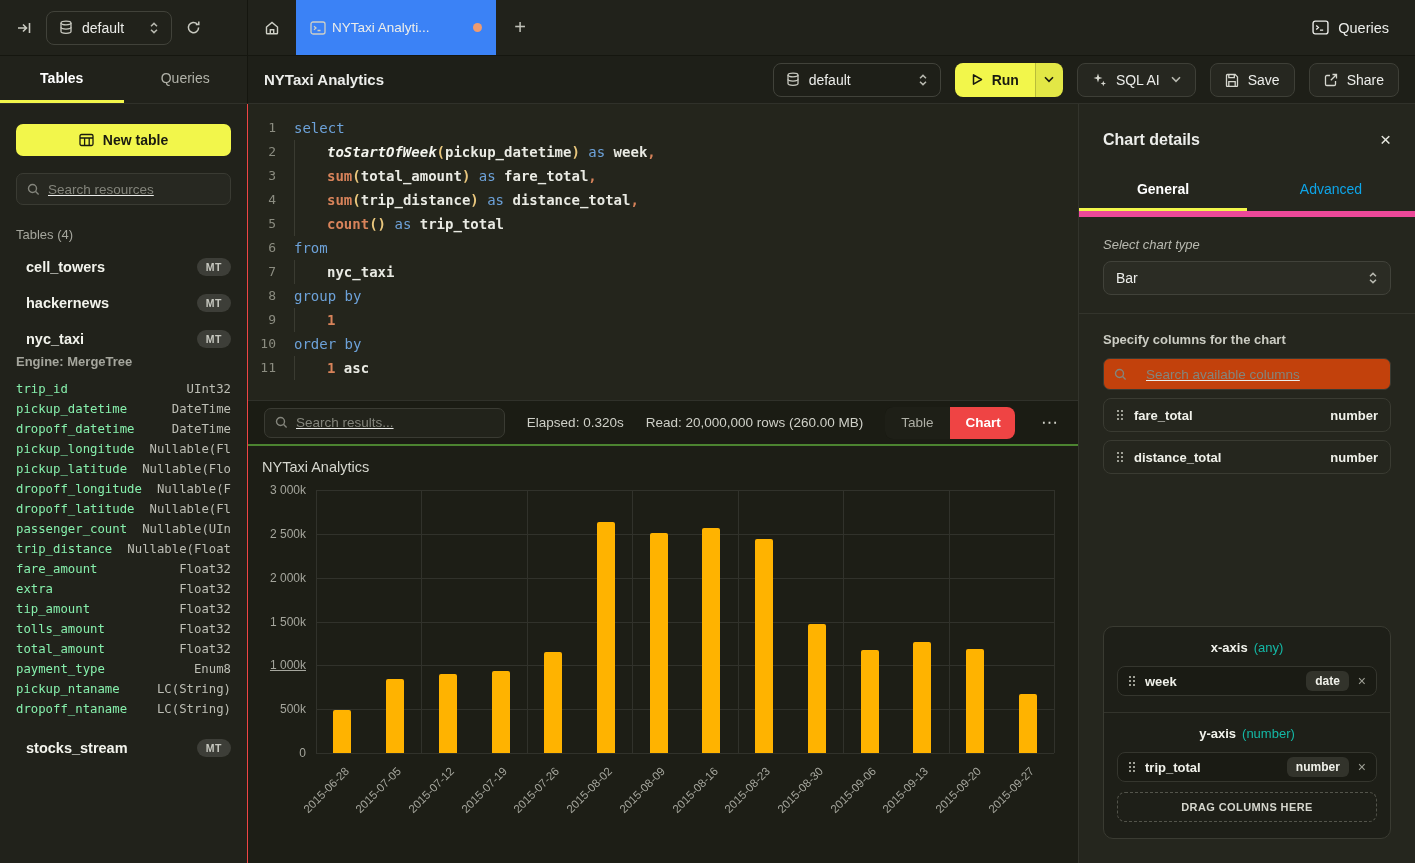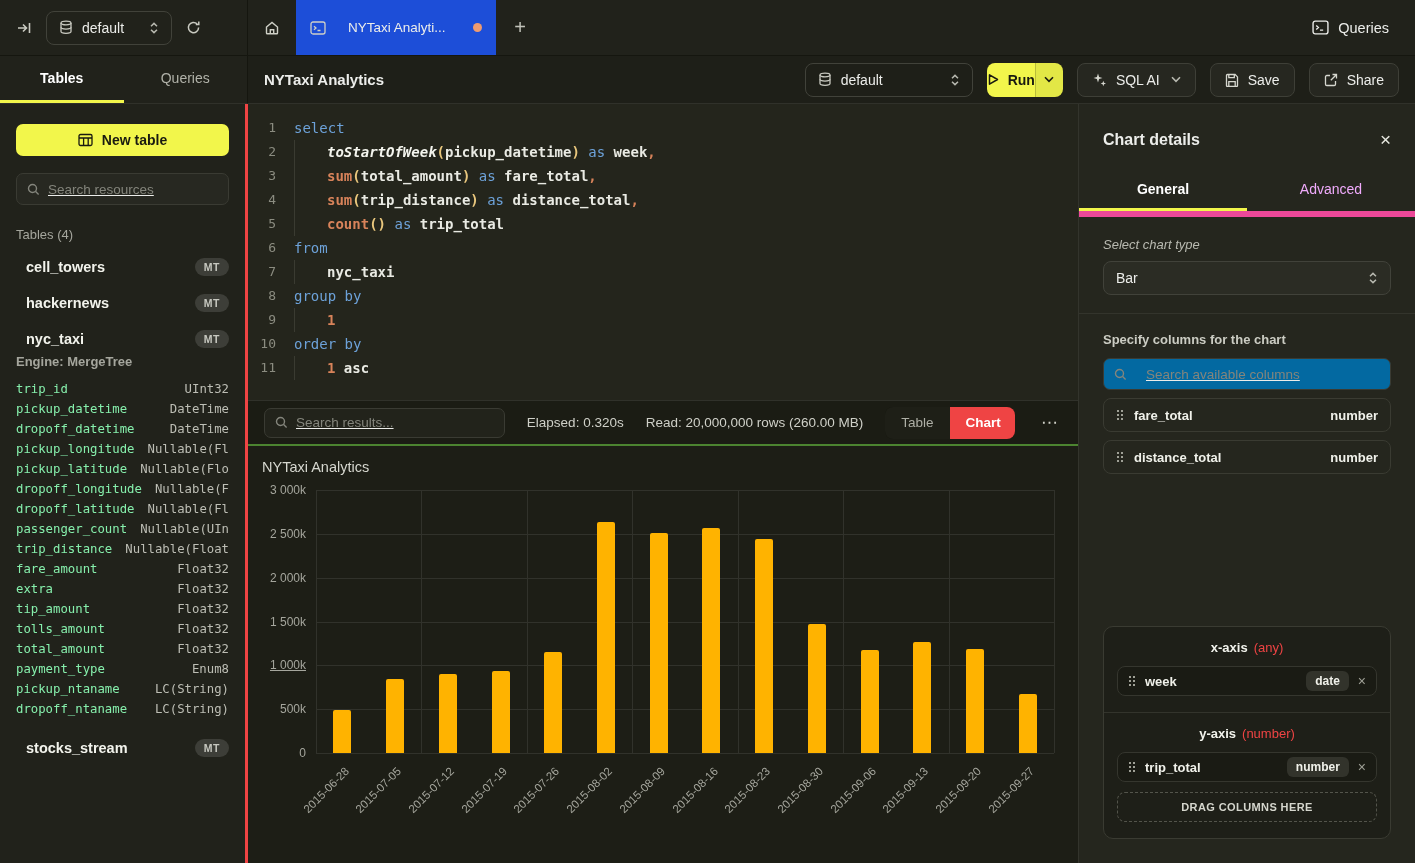--- a/index.html
+++ b/index.html
@@ -7,46 +7,46 @@
     font-family:"Liberation Sans", sans-serif; color:#ecedea; }
   .app { width:1415px; height:863px; display:flex; flex-direction:column; }
 
   
   .topbar { height:56px; display:flex; align-items:stretch; background:#21221b; border-bottom:1px solid #15160f; flex:none; }
   .topbar-left { width:248px; flex:none; display:flex; align-items:center; gap:14px; padding:0 16px; border-right:1px solid #15160f; }
   .icon-btn { background:none; border:none; color:#c9cac1; cursor:pointer; display:flex; align-items:center; justify-content:center; font-size:16px; }
   .db-chip { display:flex; align-items:center; gap:9px; height:34px; padding:0 12px; background:transparent; border:1px solid #41423a; border-radius:8px; color:#ecedea; font-size:14px; cursor:pointer; }
   .tabstrip { display:flex; align-items:stretch; }
   .home-cell { width:48px; display:flex; align-items:center; justify-content:center; cursor:pointer; color:#cfd0c7; }
-  .edit-tab { width:200px; background:#1d4ed8; display:flex; align-items:center; gap:22px; padding:0 14px; cursor:pointer; }
+  .edit-tab { width:200px; background:#3b82f6; display:flex; align-items:center; gap:6px; padding:0 14px; cursor:pointer; }
   .edit-tab .tab-title { font-size:13.5px; color:#ecedea; white-space:nowrap; overflow:hidden; }
   .tab-dot { width:9px; height:9px; border-radius:50%; background:#ef9b70; flex:none; margin-left:auto; }
   .plus-cell { width:48px; display:flex; align-items:center; justify-content:center; color:#c2c3ba; font-size:20px; cursor:pointer; }
   .topbar-spacer { flex:1; }
   .queries-btn { display:flex; align-items:center; gap:9px; margin-right:26px; background:none; border:none; color:#ecedea; font-size:14.5px; cursor:pointer; }
 
   
   .second-row { height:48px; display:flex; flex:none; }
   .sidebar-tabs { width:248px; flex:none; display:flex; border-right:1px solid #15160f; border-bottom:1px solid #30312a; background:#21221b; }
   .side-tab { flex:1; display:flex; align-items:center; justify-content:center; font-size:14px; color:#b1b2a9; cursor:pointer; border-bottom:3px solid transparent; }
   .side-tab.active { color:#fff; font-weight:700; border-bottom-color:#f2f64b; }
   .toolbar { flex:1; display:flex; align-items:center; padding:0 16px; gap:12px; border-bottom:1px solid #30312a; background:#1e1f18; }
   .toolbar-title { font-size:15px; font-weight:700; }
   .toolbar-right { margin-left:auto; display:flex; align-items:center; gap:14px; }
   .tb-btn { display:flex; align-items:center; gap:9px; height:34px; padding:0 14px; background:#262720; border:1px solid #3e3f37; border-radius:8px; color:#ecedea; font-size:14px; cursor:pointer; }
   .run-btn { display:flex; height:34px; border-radius:8px; overflow:hidden; cursor:pointer; }
-  .run-main { display:flex; align-items:center; gap:9px; padding:0 0; background:#f2f64b; color:#191a10; font-size:14px; font-weight:700; border:none; cursor:pointer; }
+  .run-main { display:flex; align-items:center; gap:9px; padding:0 16px; background:#f2f64b; color:#191a10; font-size:14px; font-weight:700; border:none; cursor:pointer; }
   .run-chev { width:28px; display:flex; align-items:center; justify-content:center; background:#e2e746; border:none; border-left:1px solid rgba(0,0,0,.18); color:#191a10; cursor:pointer; }
   .chev-in-btn { color:#b8b9b0; margin-left:2px; }
 
   
   .body-row { flex:1; display:flex; min-height:0; }
 
   
-  .sidebar { width:248px; flex:none; border-right:3px solid #ef4444; background:#21221b; padding:20px 16px; overflow:hidden; }
+  .sidebar { width:248px; flex:none; border-right:1px solid #ef4444; background:#21221b; padding:20px 16px; overflow:hidden; }
   .new-table-btn { width:100%; height:32px; background:#f2f64b; color:#191a10; font-size:14px; font-weight:700; border:none; border-radius:7px; display:flex; align-items:center; justify-content:center; gap:9px; cursor:pointer; }
   .search-box { display:flex; align-items:center; gap:8px; height:32px; padding:0 10px; background:#272821; border:1px solid #3a3b33; border-radius:7px; margin-top:17px; }
   .search-box input { flex:1; background:none; border:none; outline:none; color:#ecedea; font-size:13.5px; font-family:"Liberation Sans",sans-serif; min-width:0;text-decoration:underline; }
   .search-box input::placeholder { color:#84857c; }
   .section-title { margin-top:22px; font-size:13px; color:#a5a69d; }
   .table-row { display:flex; align-items:center; justify-content:space-between; margin-top:14px; cursor:pointer; height:22px;margin-left:10px; }
   .table-name { font-size:14.5px; font-weight:700; color:#f2f3ec; }
   .mt-badge { background:#3d3e38; color:#c6c7bf; font-size:10.5px; font-weight:700; letter-spacing:.5px; padding:3px 9px; border-radius:10px; }
   .engine-line { margin-top:4px; font-size:13px; color:#a5a69d;font-weight:bold; }
   .col-list { margin-top:10px; }
@@ -88,40 +88,40 @@
   .bar { position:absolute; bottom:0; width:18px; transform:translateX(-50%); border-radius:2px 2px 0 0; cursor:pointer; }
   .xlwrap { position:absolute; top:calc(100% + 12px); width:0; height:0; }
   .xlab { position:absolute; right:0; top:0; transform:rotate(-45deg); transform-origin:top right; font-size:11.5px; color:#a5a69d; white-space:nowrap; }
 
   
   .right-panel { width:337px; flex:none; border-left:1px solid #33342c; background:#25261e; display:flex; flex-direction:column; }
   .panel-header { display:flex; align-items:center; justify-content:space-between; padding:26px 24px 20px; }
   .panel-title { font-size:16px; font-weight:700; }
   .close-btn { background:none; border:none; color:#e8e9e1; font-size:19px; cursor:pointer; line-height:1; }
   .panel-tabs { display:flex; border-bottom:6px solid #ec4899; }
-  .panel-tab { flex:1; height:42px; display:flex; align-items:center; justify-content:center; font-size:14px; color:#f0abfc; cursor:pointer; border-bottom:3px solid transparent; }
+  .panel-tab { flex:1; height:42px; display:flex; align-items:center; justify-content:center; font-size:14px; color:#0ea5e9; cursor:pointer; border-bottom:3px solid transparent; }
   .panel-tab.active { color:#fff; font-weight:700; border-bottom-color:#f2f64b; }
   .panel-content { flex:1; display:flex; flex-direction:column; padding:20px 24px 24px; min-height:0; }
   .field-label { font-size:13px; color:#b9bab1; margin-bottom:9px;font-style:italic; }
   .select-box { height:34px; display:flex; align-items:center; justify-content:space-between; padding:0 12px; background:#2b2c24; border:1px solid #41423a; border-radius:8px; font-size:14px; cursor:pointer; }
   .panel-divider { height:1px; background:#33342c; margin:18px -24px 18px; }
   .spec-label { font-size:13px; font-weight:700; color:#cbccc3; margin-bottom:11px; }
-  .panel-search { margin-top:0; height:32px; background:#0369a1;gap:19px; }
+  .panel-search { margin-top:0; height:32px; background:#c2410c;gap:19px; }
   .col-item { height:34px; display:flex; align-items:center; gap:10px; padding:0 12px; border:1px solid #3a3b32; border-radius:8px; margin-top:8px; cursor:grab; background:#25261e; }
   .col-item-name { font-size:13px; font-weight:700; color:#f0f1ea; }
   .col-item-type { margin-left:auto; font-size:13px; font-weight:700; color:#f0f1ea; }
   .dots { width:8px; height:12px; flex:none;
     background-image:radial-gradient(circle, #9fa096 1.1px, transparent 1.4px);
     background-size:4px 4px; background-position:0 0; }
   .axes-box { margin-top:auto; border:1px solid #3a3b32; border-radius:10px; background:#1e1f18; overflow:hidden; }
   .axis-section { padding:13px 13px 16px; }
   .axis-section + .axis-section { border-top:1px solid #33342c; }
   .axis-head { text-align:center; font-size:13px; margin-bottom:11px; }
   .axis-head b { color:#f2f3ec; }
-  .axis-head span.cons { color:#ef4444; margin-left:6px; }
+  .axis-head span.cons { color:#14b8a6; margin-left:6px; }
   .chip { height:30px; display:flex; align-items:center; gap:9px; padding:0 10px; background:#1a1b14; border:1px solid #35362e; border-radius:8px; cursor:grab; }
   .chip-name { font-size:13px; font-weight:700; color:#f0f1ea; }
   .chip-type { margin-left:auto; background:#32332b; color:#f0f1ea; font-size:12px; font-weight:700; padding:3px 9px; border-radius:6px; }
   .chip-x { background:none; border:none; color:#9fa096; font-size:14px; cursor:pointer; line-height:1; }
   .drop-zone { margin-top:10px; height:30px; display:flex; align-items:center; justify-content:center; border:1px dashed #53544b; border-radius:8px; font-size:11px; font-weight:700; letter-spacing:.4px; color:#d5d6cd; cursor:copy; }
 
   svg.ic { display:block; }
 </style>
 </head>
 <body>

